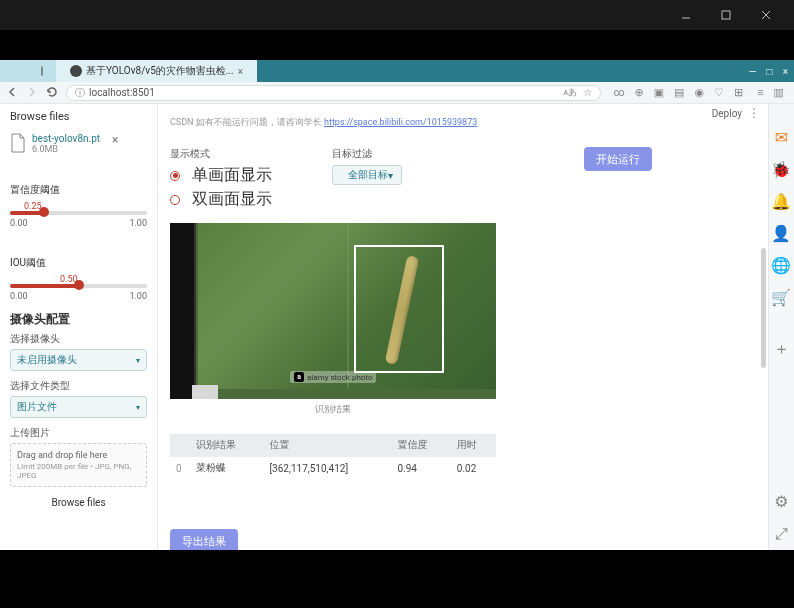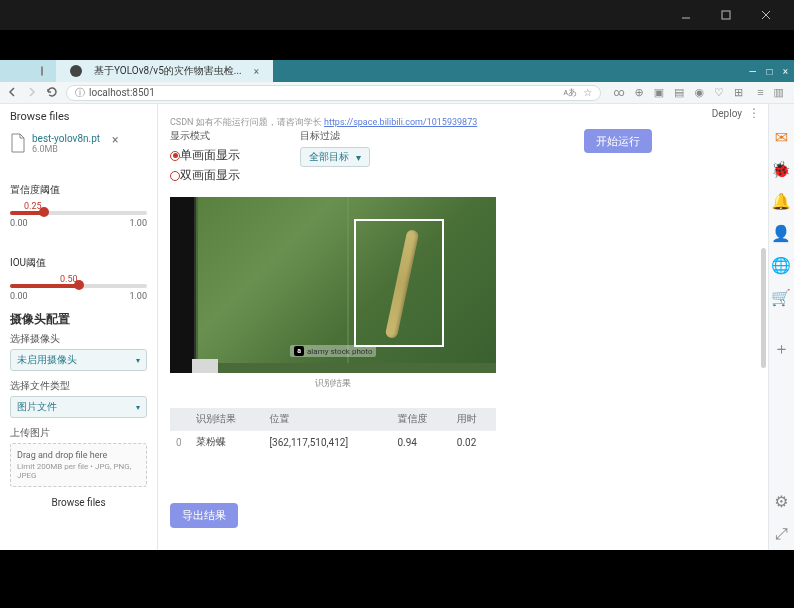--- a/index.html
+++ b/index.html
@@ -8,21 +8,21 @@
   
   .os-titlebar { height: 30px; background: #1a1a1a; display: flex; justify-content: flex-end; align-items: center; padding-right: 8px; }
   .os-btn { width: 40px; height: 28px; display: flex; align-items: center; justify-content: center; color: #bbb; font-size: 12px; }
   .os-btn svg { width: 12px; height: 12px; stroke: #bbb; fill: none; stroke-width: 1; }
 
   .black-band-top { height: 30px; background: #000; }
 
   
   .browser { position: relative; }
   .browser-tabs { height: 22px; background: #2a7a8a; display: flex; align-items: stretch; font-size: 10px; color: #333; }
-  .tab { display: flex; align-items: center; padding: 0 14px; gap: 12px; }
+  .tab { display: flex; align-items: center; padding: 0 14px; gap: 4px; }
   .tab.active { background: #dff1f5; }
   .tab .favicon { width: 12px; height: 12px; background: #444; border-radius: 50%; display: inline-block; }
   .tab-close { color: #666; font-size: 10px; cursor: pointer; }
   .spacer { flex: 1; }
   .win-btns { display: flex; align-items: center; gap: 10px; padding: 0 6px; color: #eaf7fa; font-size: 10px; }
 
   .addr-bar { height: 22px; background: #f2f6f7; display: flex; align-items: center; padding: 0 6px; gap: 8px; font-size: 10px; color: #555; border-bottom: 1px solid #e2e8ea; }
   .addr-icon svg { width: 12px; height: 12px; stroke: #666; fill: none; stroke-width: 1.5; }
   .addr-field { flex: 1; border: 1px solid #d6dee1; border-radius: 10px; height: 16px; padding: 0 8px; display: flex; align-items: center; background: #fff; }
   .addr-right { display: flex; gap: 10px; color: #888; padding: 0 4px; }
@@ -57,30 +57,30 @@
   .select-box { border: 1px solid #c7d5d9; background: #eef6f8; border-radius: 3px; height: 22px; display: flex; align-items: center; justify-content: space-between; padding: 0 6px; font-size: 10px; color: #2a7a8a; margin-bottom: 8px; }
   .select-box .chev { color: #2a7a8a; font-size: 8px; }
 
   .dropzone { border: 1px dashed #ccc; background: #fafafa; padding: 6px; font-size: 9px; color: #666; border-radius: 3px; margin-bottom: 4px; }
   .dropzone .limit { font-size: 8px; color: #999; margin-top: 2px; }
   .browse2 { text-align: center; font-size: 10px; color: #333; padding: 6px 0; }
 
   .hint { font-size: 10px; color: #333; margin-top: 8px; line-height: 1.4; }
 
   .main { flex: 1; padding: 12px 36px 10px 12px; font-size: 10px; color: #333; overflow: hidden; position: relative; }
-  .truncated-link { color: #999; font-size: 9px; }
+  .truncated-link { color: #999; font-size: 9px; margin-bottom: 18px; }
   .truncated-link a { color: #5a7bdc; }
 
   .controls-row { display: flex; gap: 60px; margin-bottom: 10px; align-items: flex-start; }
   .ctrl-group { }
   .ctrl-label { font-size: 10px; color: #555; margin-bottom: 4px; }
-  .radio-row { display: flex; align-items: center; gap: 0; font-size: 12px; color: #333; margin-bottom: 3px; }
+  .radio-row { display: flex; align-items: center; gap: 12px; font-size: 16px; color: #333; margin-bottom: 3px; }
   .radio-dot { width: 10px; height: 10px; border: 1px solid #c0392b; border-radius: 50%; display: inline-flex; align-items: center; justify-content: center; }
   .radio-dot.sel::after { content: ''; width: 5px; height: 5px; background: #c0392b; border-radius: 50%; }
-  .small-select { border: 1px solid #c7d5d9; background: #eef6f8; border-radius: 3px; height: 20px; display: flex; align-items: center; justify-content: space-between; padding: 0 8px; font-size: 10px; color: #2a7a8a; width: 70px; }
+  .small-select { border: 1px solid #c7d5d9; background: #eef6f8; border-radius: 3px; height: 20px; display: flex; align-items: center; justify-content: flex-end; padding: 0 8px; font-size: 10px; color: #2a7a8a; width: 70px; }
   .run-btn { background: #8794e8; color: #fff; border: none; border-radius: 4px; padding: 3px 12px; font-size: 11px; cursor: pointer; height: 24px; }
 
   .image-area { width: 326px; height: 176px; background: #4a6a3a; position: relative; overflow: hidden; }
   .monitor-bezel { position: absolute; left: 0; top: 0; bottom: 0; width: 26px; background: #111; border-right: 2px solid #333; }
   .monitor-stand { position: absolute; left: 22px; bottom: 0; width: 26px; height: 14px; background: #d8d8d8; }
   .photo-bg { position: absolute; left: 28px; top: 0; right: 0; bottom: 10px; background: linear-gradient(135deg, #5a8040 0%, #6a9050 30%, #4a7038 60%, #3a6030 100%); }
   .leaf-vein { position: absolute; left: 50%; top: 0; width: 2px; height: 100%; background: rgba(120,160,90,0.4); }
   .detection-box { position: absolute; left: 184px; top: 22px; width: 90px; height: 128px; border: 2px solid #fff; }
   .caterpillar { position: absolute; width: 12px; height: 110px; left: 40px; top: 8px; background: linear-gradient(180deg, #c8b870, #b8a860, #c8b870); border-radius: 6px; transform: rotate(12deg); box-shadow: inset -2px 0 3px rgba(0,0,0,0.2); }
   .watermark { position: absolute; left: 120px; bottom: 16px; display: flex; align-items: center; gap: 3px; background: rgba(255,255,255,0.35); padding: 1px 4px; border-radius: 2px; font-size: 8px; color: #333; }

